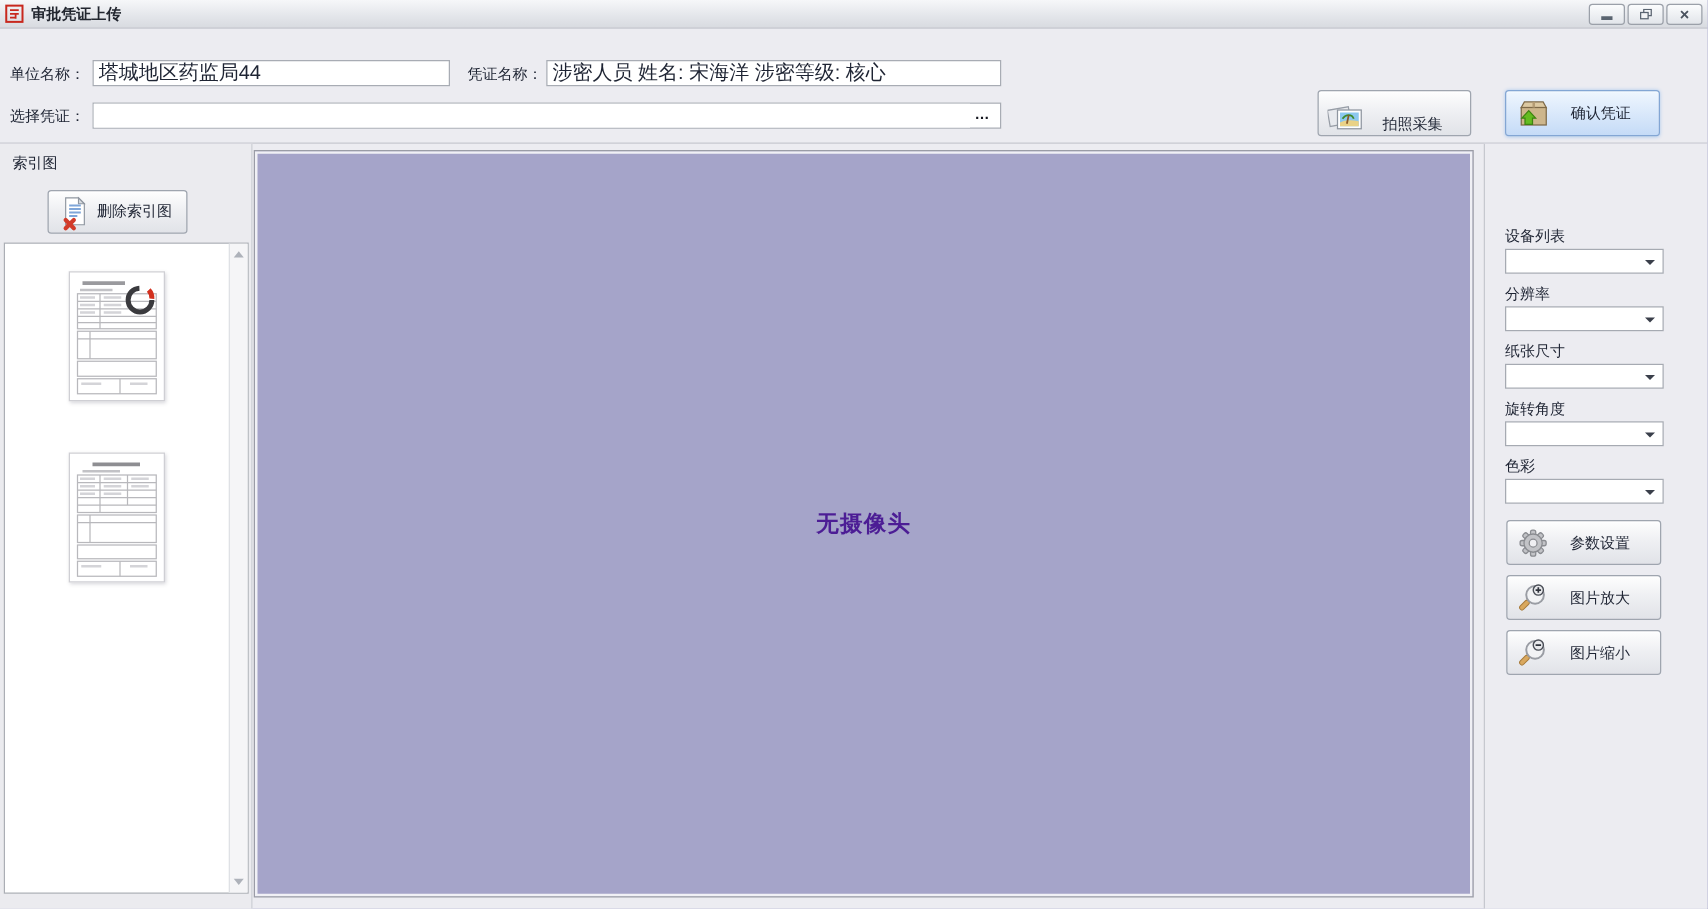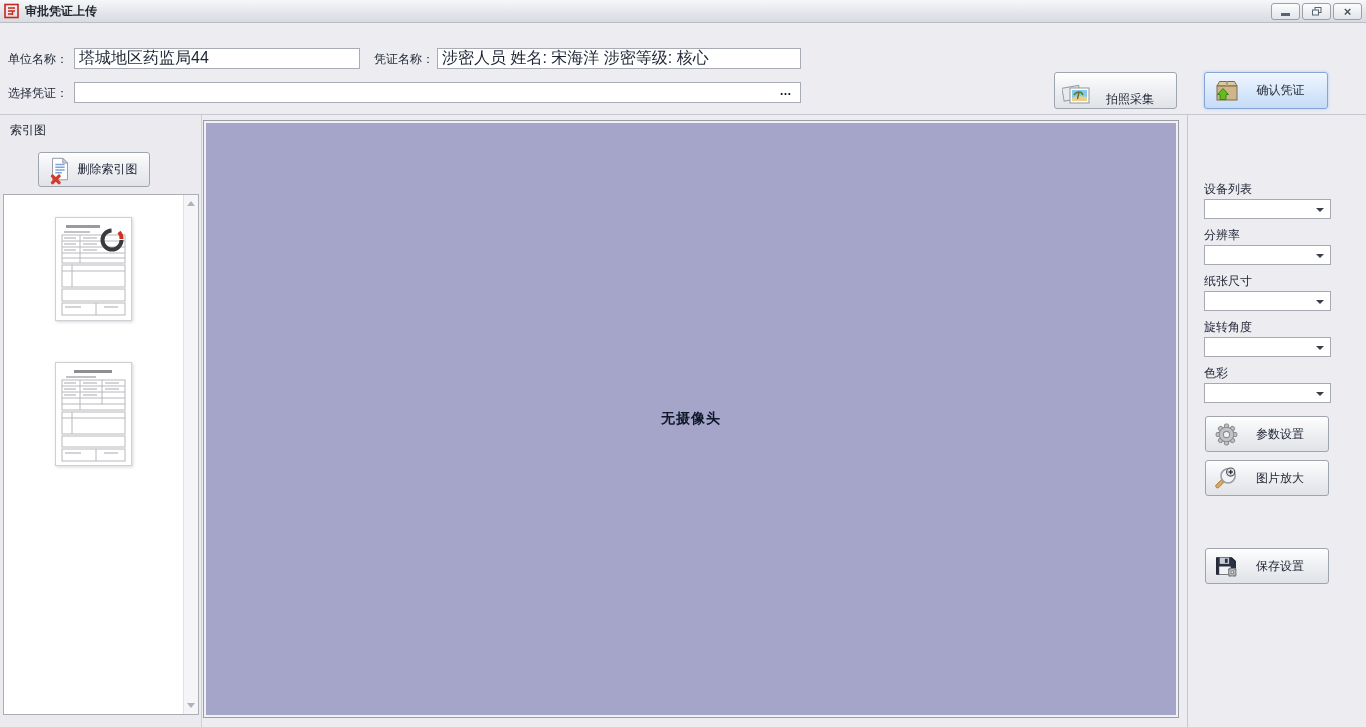--- a/index.html
+++ b/index.html
@@ -70,21 +70,21 @@
   .thumb{
     position:absolute; left:51px; width:77px; height:104px; background:#fff;
     border:1px solid #CFCFD4; box-shadow:1px 1px 3px rgba(90,90,110,.25); cursor:pointer;
   }
   
   .viewer{
     position:absolute; left:204px; top:121px; width:974px; height:596px;
     background:#A5A4C9; border:2px solid #F0F0F5; outline:1px solid #9A9CA6;
     display:flex; align-items:center; justify-content:center;
   }
-  .viewer-msg{ color:#0f172a; font-weight:bold; font-size:14px; letter-spacing:1px; }
+  .viewer-msg{ color:#4c1d95; font-weight:bold; font-size:18px; letter-spacing:1px; }
   
   .right-panel{ position:absolute; left:1187px; top:115px; width:179px; height:612px; border-left:1px solid #C6C8CF; background:#ECECF1; }
   .combo{
     position:absolute; left:16px; width:127px; height:20px; background:#FFFFFF;
     border:1px solid #A6AAB2; cursor:pointer;
   }
   .combo .val{ position:absolute; left:4px; top:3px; right:20px; overflow:hidden; white-space:nowrap; }
   .combo .carrot{
     position:absolute; right:6px; top:8px; width:0; height:0;
     border-left:4px solid transparent; border-right:4px solid transparent; border-top:4px solid #3A3F4A;
@@ -297,31 +297,25 @@
       <svg width="27" height="25" viewBox="0 0 24 24">
         <rect x="1" y="15.5" width="9" height="3.6" rx="1.8" transform="rotate(-45 5.5 17.5)" fill="#D9A85E" stroke="#A87B3A" stroke-width="0.8"></rect>
         <circle cx="13.5" cy="9.5" r="6.8" fill="#F2F3F5" stroke="#9A9DA4" stroke-width="1.5"></circle>
         <circle cx="16" cy="5.8" r="3.9" fill="#E8E9EC" stroke="#4A4E57" stroke-width="1.1"></circle>
         <path d="M13.9 5.8 h4.2 M16 3.7 v4.2" stroke="#2E323B" stroke-width="1.3"></path>
       </svg>
     </span>
     <span class="lbl">图片放大</span>
   </div>
 
-
-  <div class="btn" style="left:17px;top:433px;width:124px;height:36px;">
+  <div class="btn" style="left:17px;top:389px;width:124px;height:36px;">
     <span class="ico">
       <svg width="27" height="25" viewBox="0 0 24 24">
-        <path d="M2.5 3.5 h14.5 l3.5 3.5 v12.5 h-18 z" fill="#2A3140" stroke="#1A1F2A"></path>
-        <rect x="5.5" y="3.5" width="9" height="6" fill="#C9CDD4"></rect>
-        <rect x="10.5" y="4.5" width="2.6" height="4" fill="#2A3140"></rect>
-        <rect x="5" y="12" width="11" height="7.5" fill="#F2F3F5"></rect>
-        <g fill="#B9BBC0" stroke="#7E8187">
-          <rect x="16.2" y="13" width="2.6" height="9" rx="1" transform="rotate(45 17.5 17.5)"></rect>
-          <rect x="16.2" y="13" width="2.6" height="9" rx="1" transform="rotate(135 17.5 17.5)"></rect>
-          <circle cx="17.5" cy="17.5" r="3.6"></circle>
-          <circle cx="17.5" cy="17.5" r="1.4" fill="#EFEFF2"></circle>
-        </g>
-      </svg>
-    </span>
-    <span class="lbl">保存设置</span>
-  </div>
+        <rect x="1" y="15.5" width="9" height="3.6" rx="1.8" transform="rotate(-45 5.5 17.5)" fill="#D9A85E" stroke="#A87B3A" stroke-width="0.8"></rect>
+        <circle cx="13.5" cy="9.5" r="6.8" fill="#F2F3F5" stroke="#9A9DA4" stroke-width="1.5"></circle>
+        <circle cx="16" cy="5.8" r="3.9" fill="#E8E9EC" stroke="#4A4E57" stroke-width="1.1"></circle>
+        <path d="M13.9 5.8 h4.2" stroke="#2E323B" stroke-width="1.3"></path>
+      </svg>
+    </span>
+    <span class="lbl">图片缩小</span>
+  </div>
+
 </div>
 
 </body></html>

